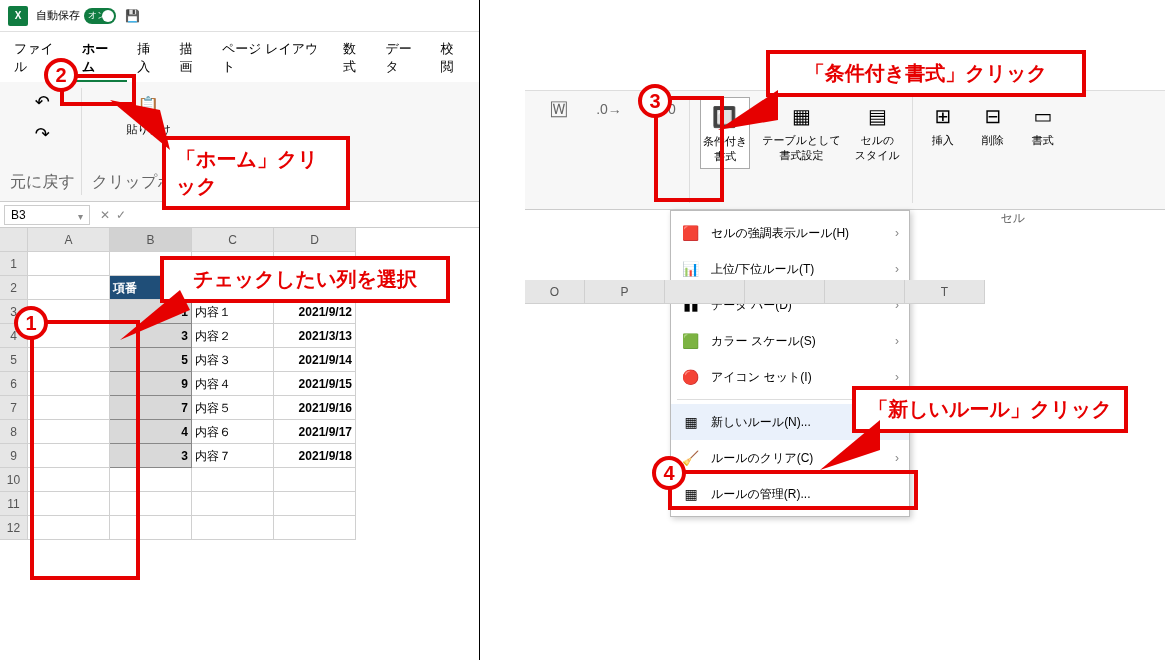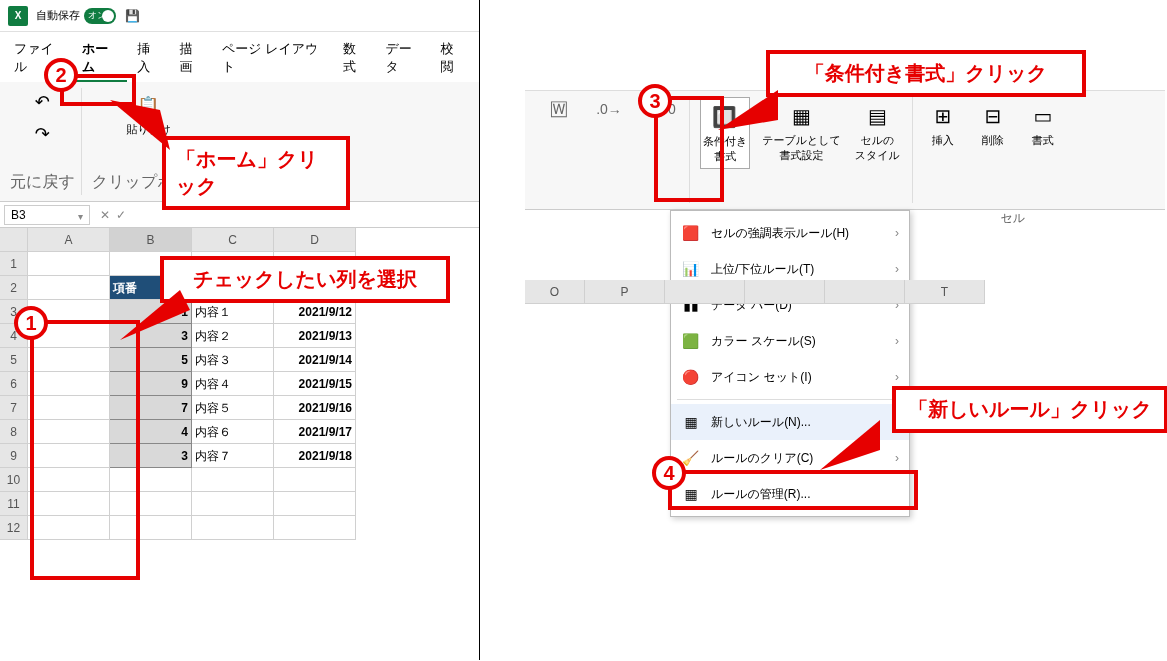--- a/index.html
+++ b/index.html
@@ -195,21 +195,21 @@
     <div class="rowhead">3</div>
     <div></div>
     <div class="datacell selected right">1</div>
     <div class="datacell">内容１</div>
     <div class="datacell right">2021/9/12</div>
 
     <div class="rowhead">4</div>
     <div></div>
     <div class="datacell selected right">3</div>
     <div class="datacell">内容２</div>
-    <div class="datacell right">2021/9/13</div>
+    <div class="datacell right">2021/3/13</div>
 
     <div class="rowhead">5</div>
     <div></div>
     <div class="datacell selected right">5</div>
     <div class="datacell">内容３</div>
     <div class="datacell right">2021/9/14</div>
 
     <div class="rowhead">6</div>
     <div></div>
     <div class="datacell selected right">9</div>
@@ -370,16 +370,16 @@
 
 <div class="ann-box" style="left:654px;top:96px;width:70px;height:106px;"></div>
 <div class="ann-num" style="left:638px;top:84px;">3</div>
 <div class="ann-label" style="left:766px;top:50px;width:320px;">「条件付き書式」クリック</div>
 <svg style="position:absolute;left:718px;top:90px;pointer-events:none;" width="70" height="60">
     <polygon points="60,0 0,40 60,30" fill="#e60000"></polygon>
   </svg>
 
 <div class="ann-box" style="left:668px;top:470px;width:250px;height:40px;"></div>
 <div class="ann-num" style="left:652px;top:456px;">4</div>
-<div class="ann-label" style="left:892px;top:386px;width:276px;">「新しいルール」クリック</div>
+<div class="ann-label" style="left:852px;top:386px;width:276px;">「新しいルール」クリック</div>
 <svg style="position:absolute;left:820px;top:420px;pointer-events:none;" width="70" height="60">
     <polygon points="60,0 0,50 60,30" fill="#e60000"></polygon>
   </svg>
 
 </body></html>

